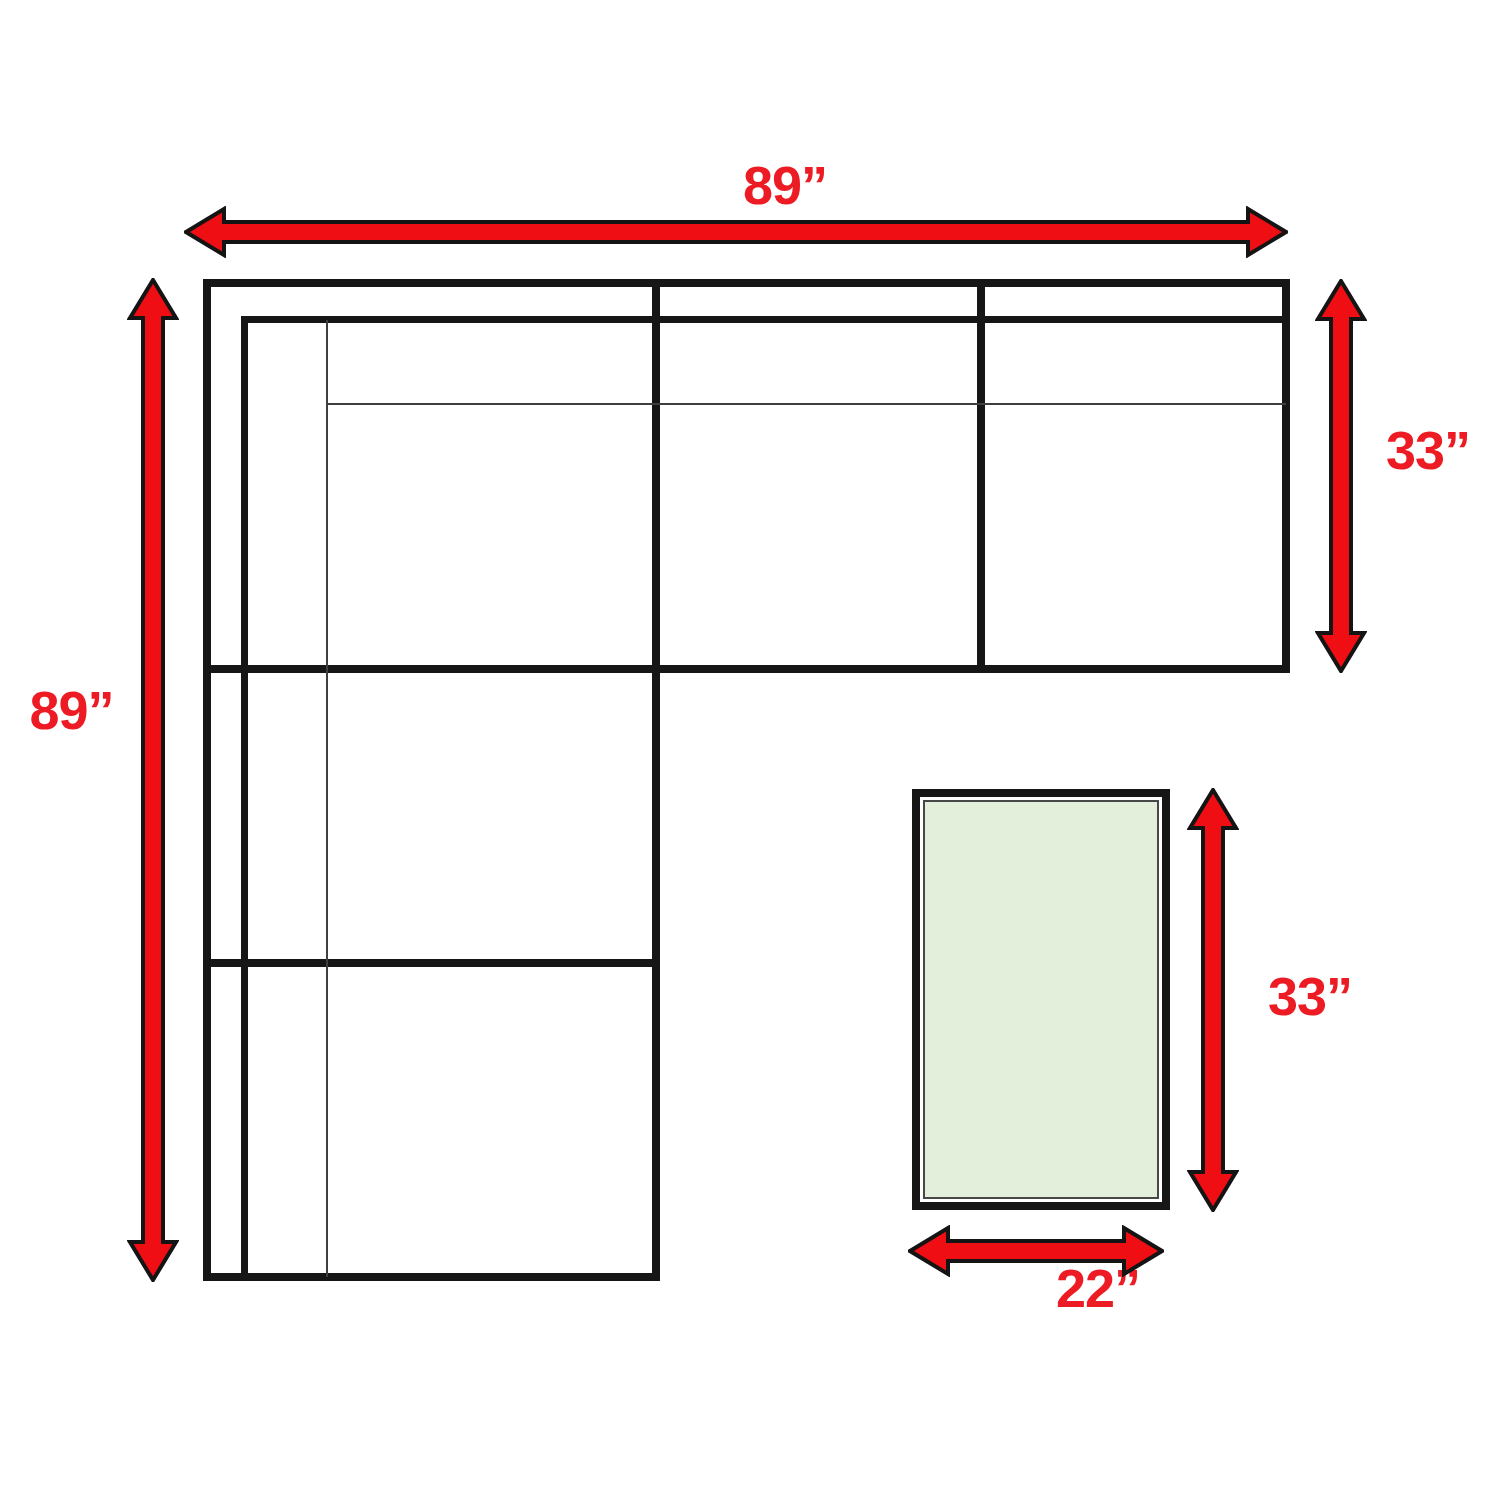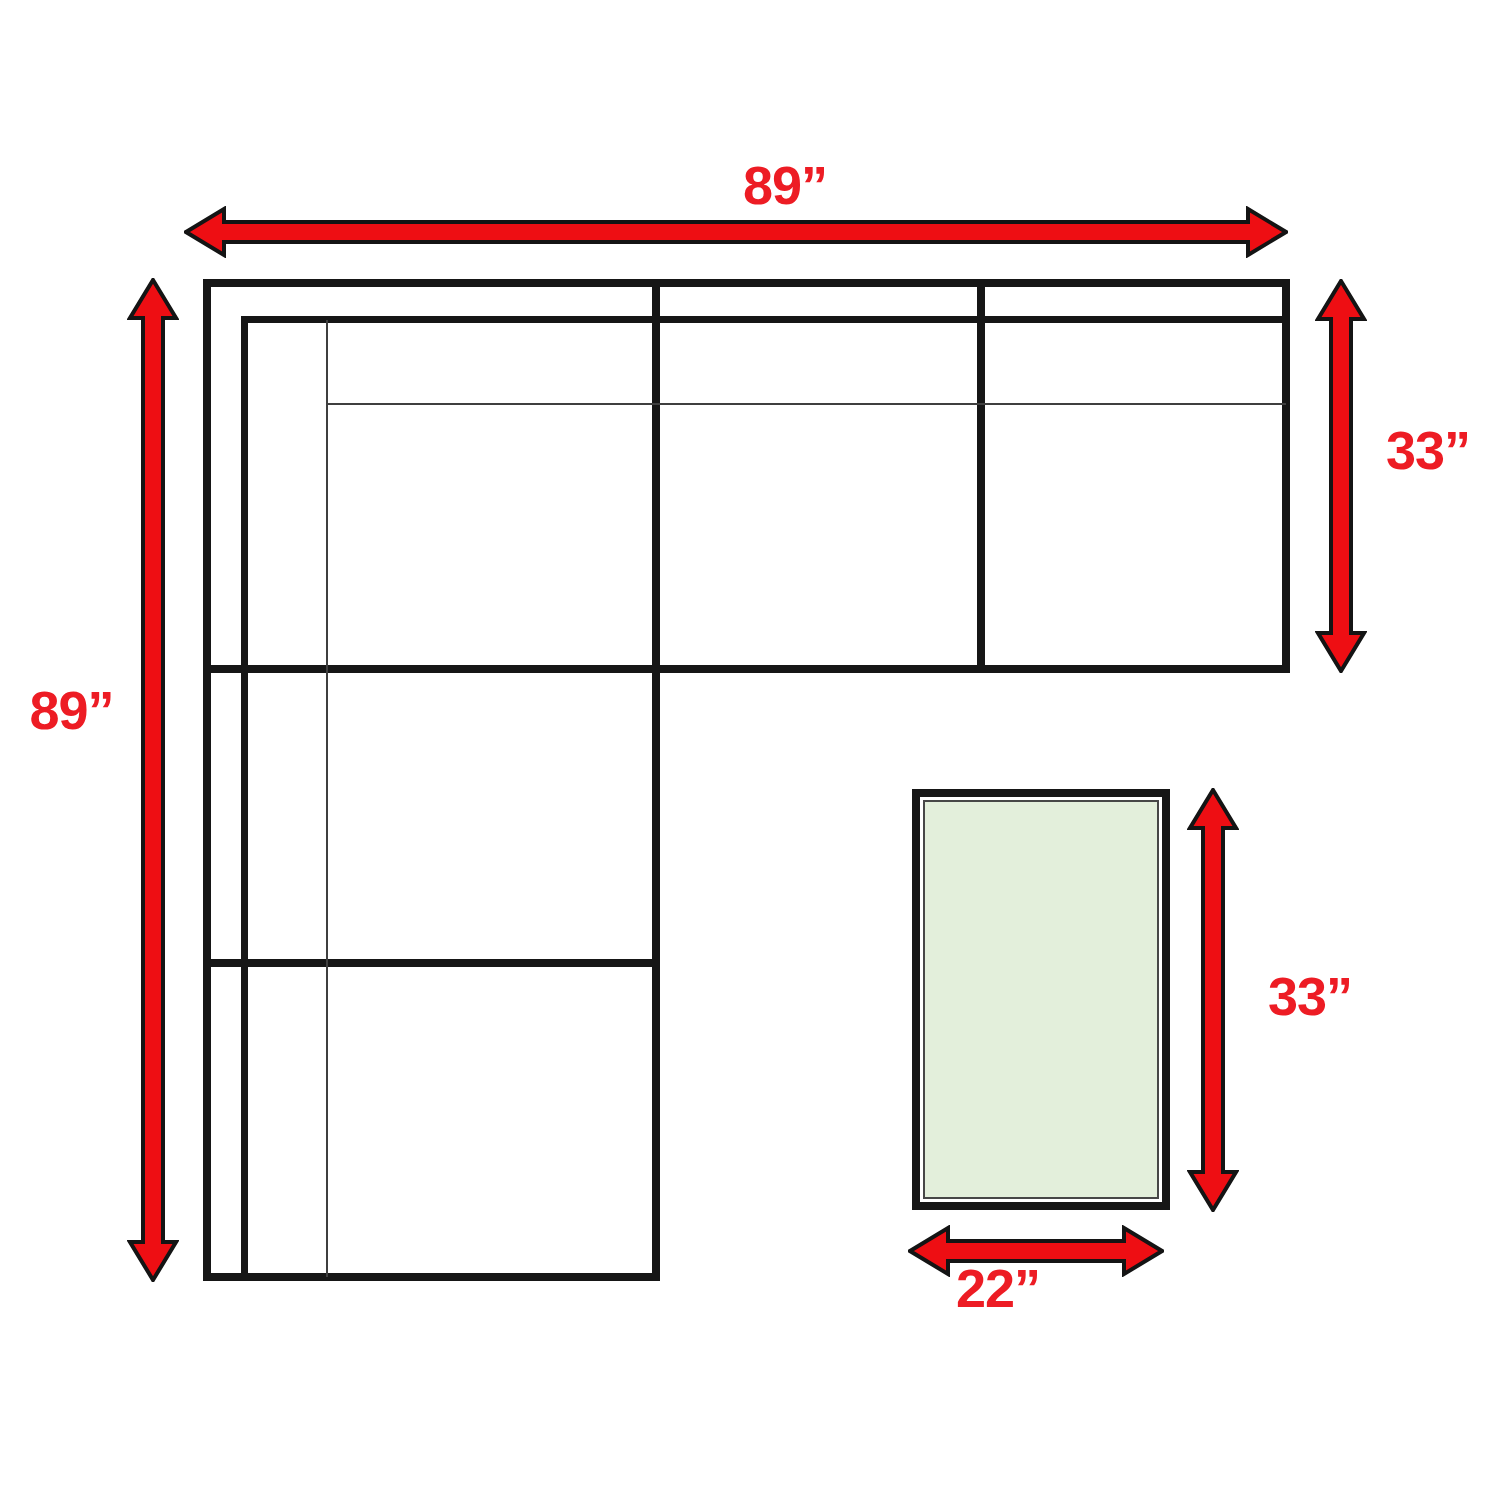--- a/index.html
+++ b/index.html
@@ -45,21 +45,21 @@
 </style>
 </head>
 <body>
 
 <div class="canvas">
 
   <div class="dim-label" style="left:705px;top:155px;width:160px;">89”</div>
   <div class="dim-label" style="left:4px;top:680px;width:135px;">89”</div>
   <div class="dim-label" style="left:1358px;top:420px;width:140px;">33”</div>
   <div class="dim-label" style="left:1240px;top:966px;width:140px;">33”</div>
-  <div class="dim-label" style="left:928px;top:1258px;width:140px;">22”</div>
+  <div class="dim-label" style="left:1028px;top:1258px;width:140px;">22”</div>
 
   <svg class="arrow" style="left:184px;top:206px;" width="1104" height="52" viewBox="0 0 1104 52">
     <polygon points="2,26 40,3 40,16 1064,16 1064,3 1102,26 1064,49 1064,36 40,36 40,49"></polygon>
   </svg>
 
   <svg class="arrow" style="left:127px;top:278px;" width="52" height="1004" viewBox="0 0 52 1004">
     <polygon points="26,2 49,40 36,40 36,964 49,964 26,1002 3,964 16,964 16,40 3,40"></polygon>
   </svg>
 
   <svg class="arrow" style="left:1315px;top:279px;" width="52" height="394" viewBox="0 0 52 394">

